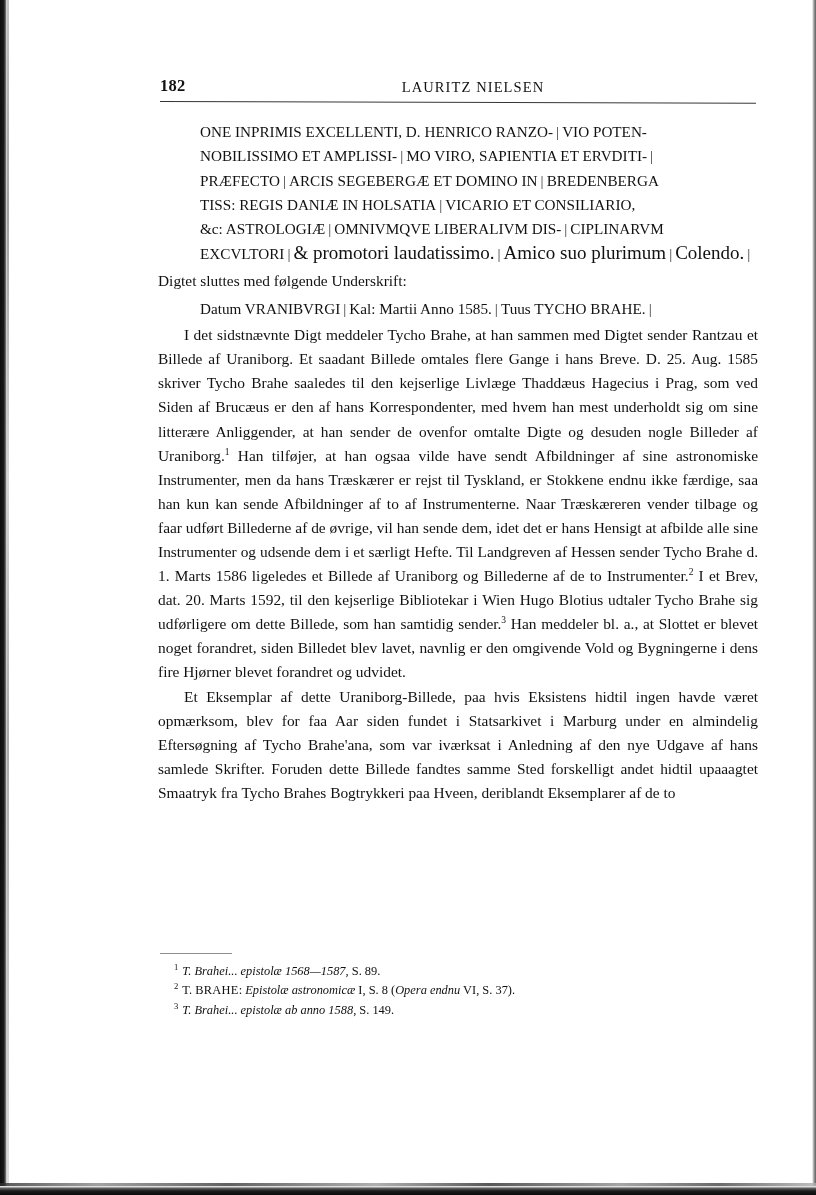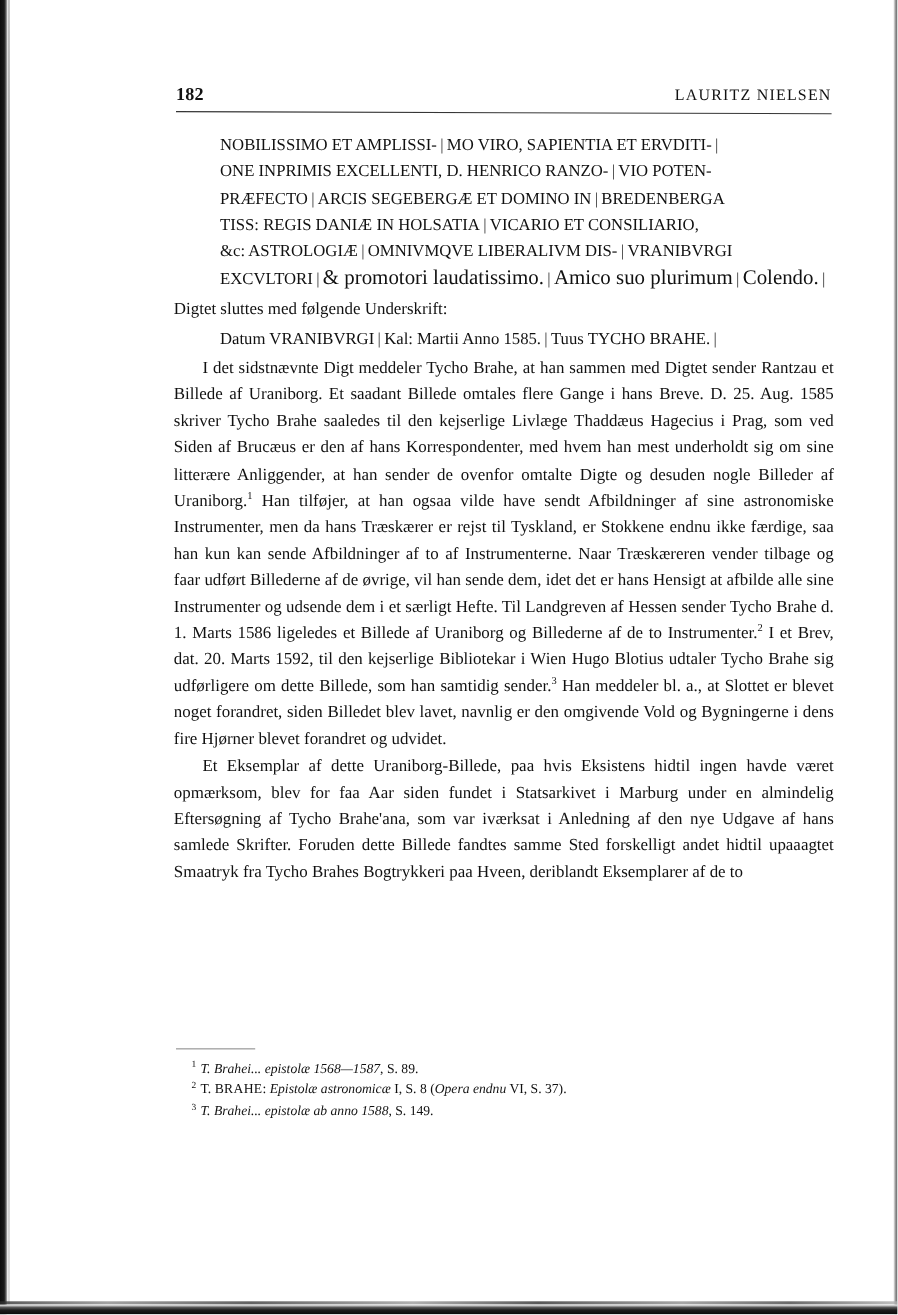--- a/index.html
+++ b/index.html
@@ -68,21 +68,21 @@
     top: 0;
     font-weight: bold;
     font-size: 16.5px;
     letter-spacing: .2px;
   }
   .running-title {
     position: absolute;
     left: 0;
     top: 3px;
     width: 596px;
-    text-align: right;
+    text-align: center;
     font-size: 14.5px;
     letter-spacing: 1.1px;
     padding-left: 30px;
     box-sizing: border-box;
   }
   .header-rule {
     position: absolute;
     left: 160px;
     top: 101px;
     width: 596px;
@@ -183,33 +183,33 @@
     <span class="folio">182</span>
     <span class="running-title">LAURITZ NIELSEN</span>
   </div>
   <div class="header-rule"></div>
 
   <div class="body-block">
 
 
     <div class="quote">
       <span class="qline">
+        <span>ONE INPRIMIS EXCELLENTI, D. HENRICO RANZO-</span><span class="sep">|</span><span>VIO POTEN-</span>
+      </span>
+      <span class="qline">
         <span>NOBILISSIMO ET AMPLISSI-</span><span class="sep">|</span><span>MO VIRO, SAPIENTIA ET ERVDITI-</span><span class="sep">|</span>
       </span>
       <span class="qline">
-        <span>ONE INPRIMIS EXCELLENTI, D. HENRICO RANZO-</span><span class="sep">|</span><span>VIO POTEN-</span>
-      </span>
-      <span class="qline">
         <span>PRÆFECTO</span><span class="sep">|</span><span>ARCIS SEGEBERGÆ ET DOMINO IN</span><span class="sep">|</span><span>BREDENBERGA</span>
       </span>
       <span class="qline">
         <span>TISS: REGIS DANIÆ IN HOLSATIA</span><span class="sep">|</span><span>VICARIO ET CONSILIARIO,</span>
       </span>
       <span class="qline">
-        <span>&amp;c: ASTROLOGIÆ</span><span class="sep">|</span><span>OMNIVMQVE LIBERALIVM DIS-</span><span class="sep">|</span><span>VRANIBVRGI</span>
+        <span>&amp;c: ASTROLOGIÆ</span><span class="sep">|</span><span>OMNIVMQVE LIBERALIVM DIS-</span><span class="sep">|</span><span>CIPLINARVM</span>
       </span>
       <span class="qline">
         <span>EXCVLTORI</span><span class="sep">|</span><span class="smallish">&amp; promotori laudatissimo.</span><span class="sep">|</span><span class="smallish">Amico suo plurimum</span><span class="sep">|</span><span class="smallish">Colendo.</span><span class="sep">|</span>
       </span>
     </div>
 
     <p class="para">Digtet sluttes med følgende Underskrift:</p>
 
     <div class="quote">
       <span class="qline">

